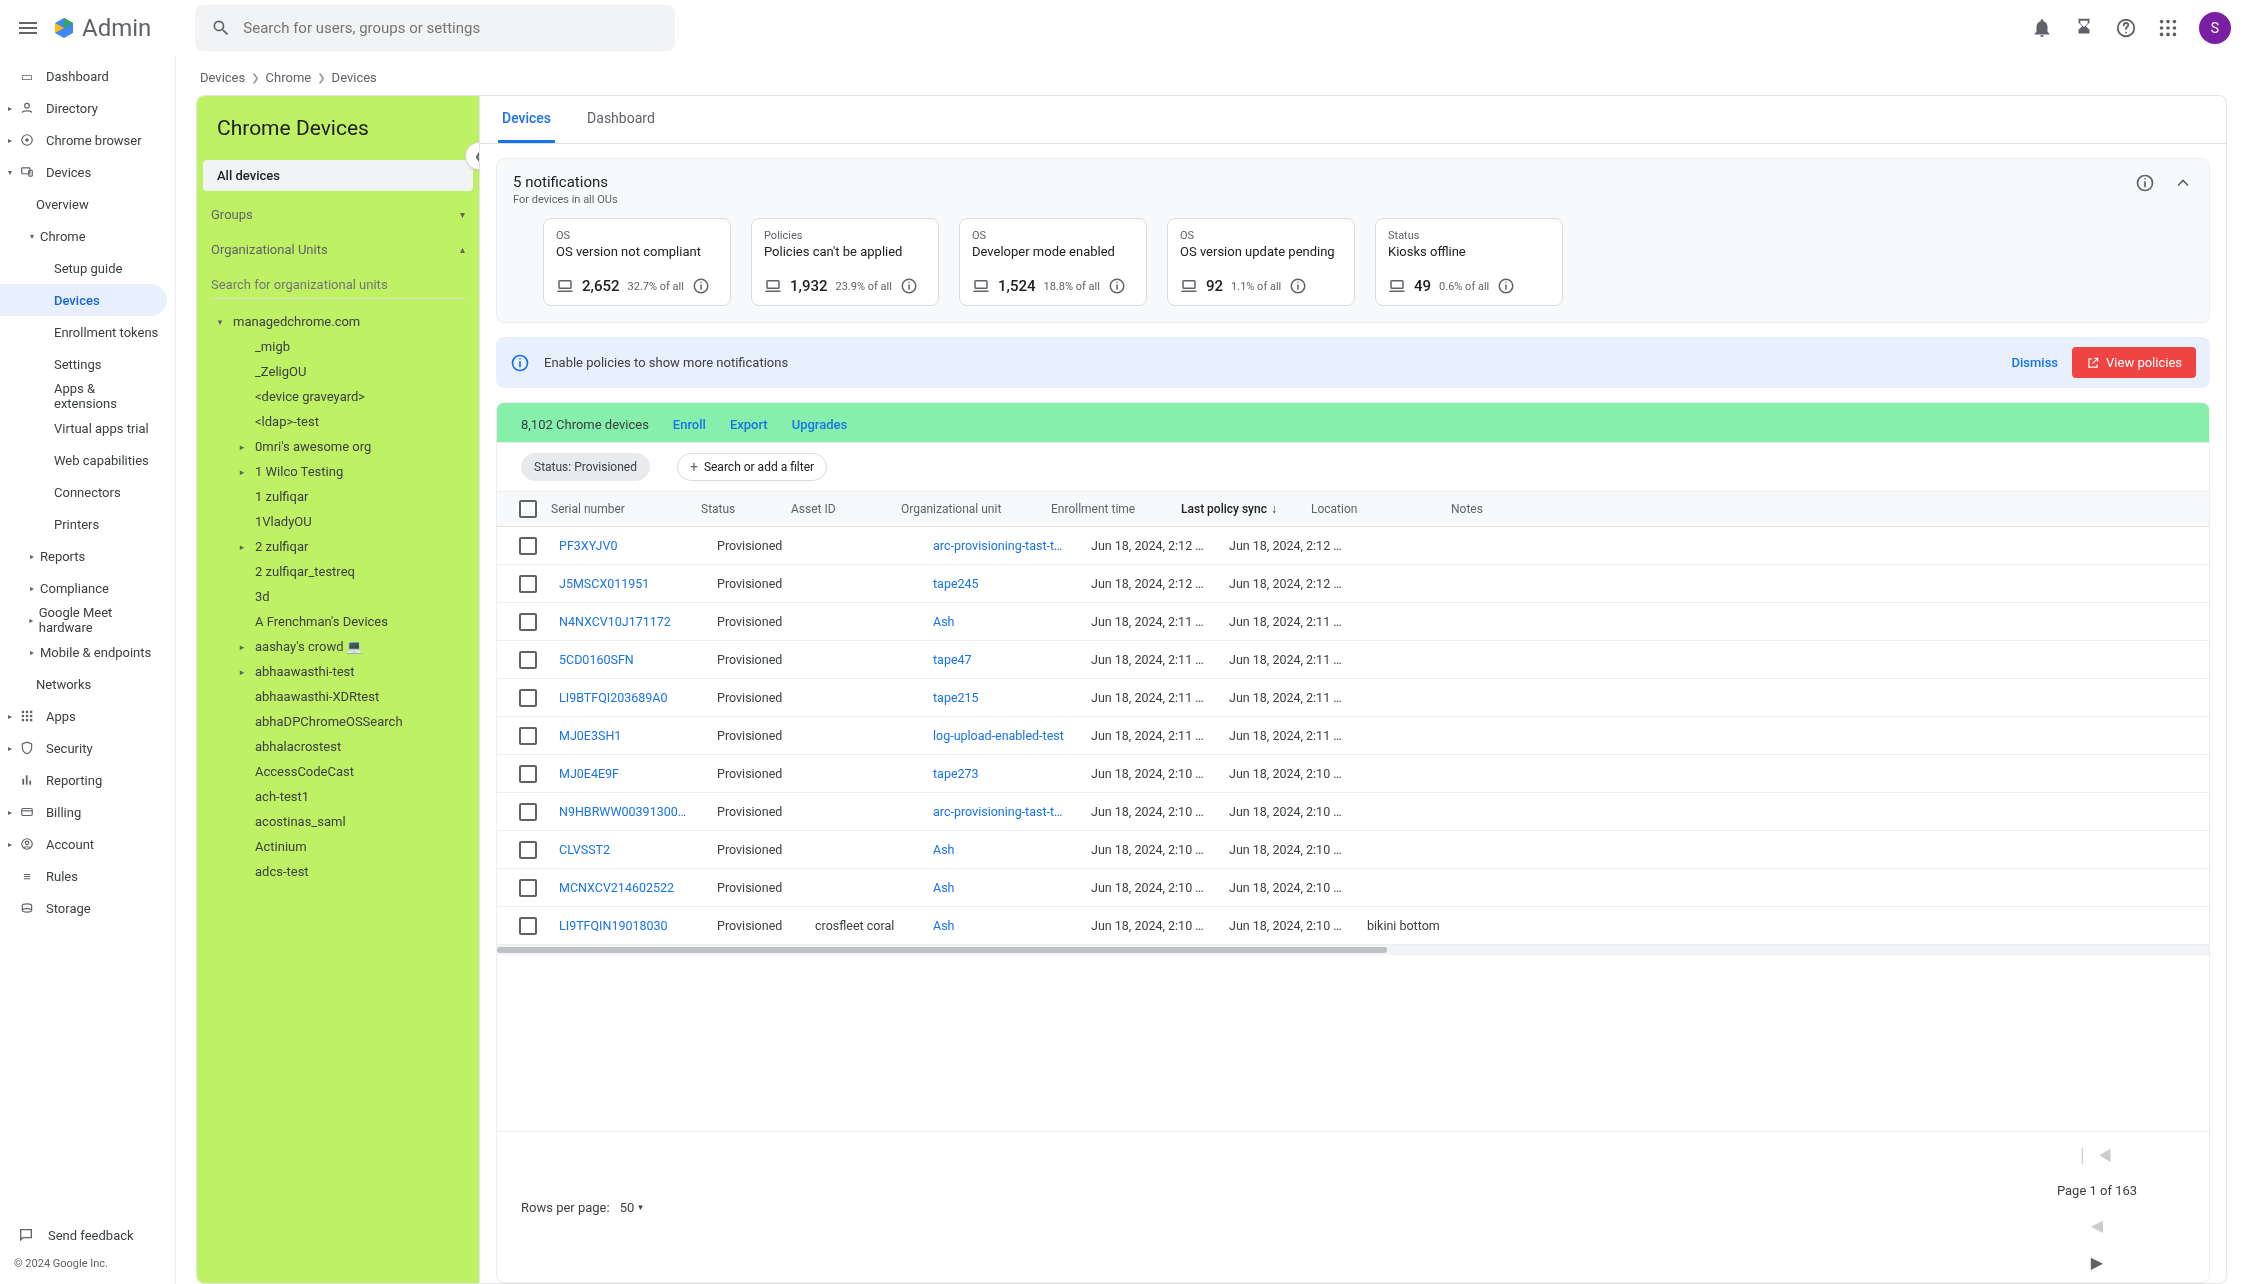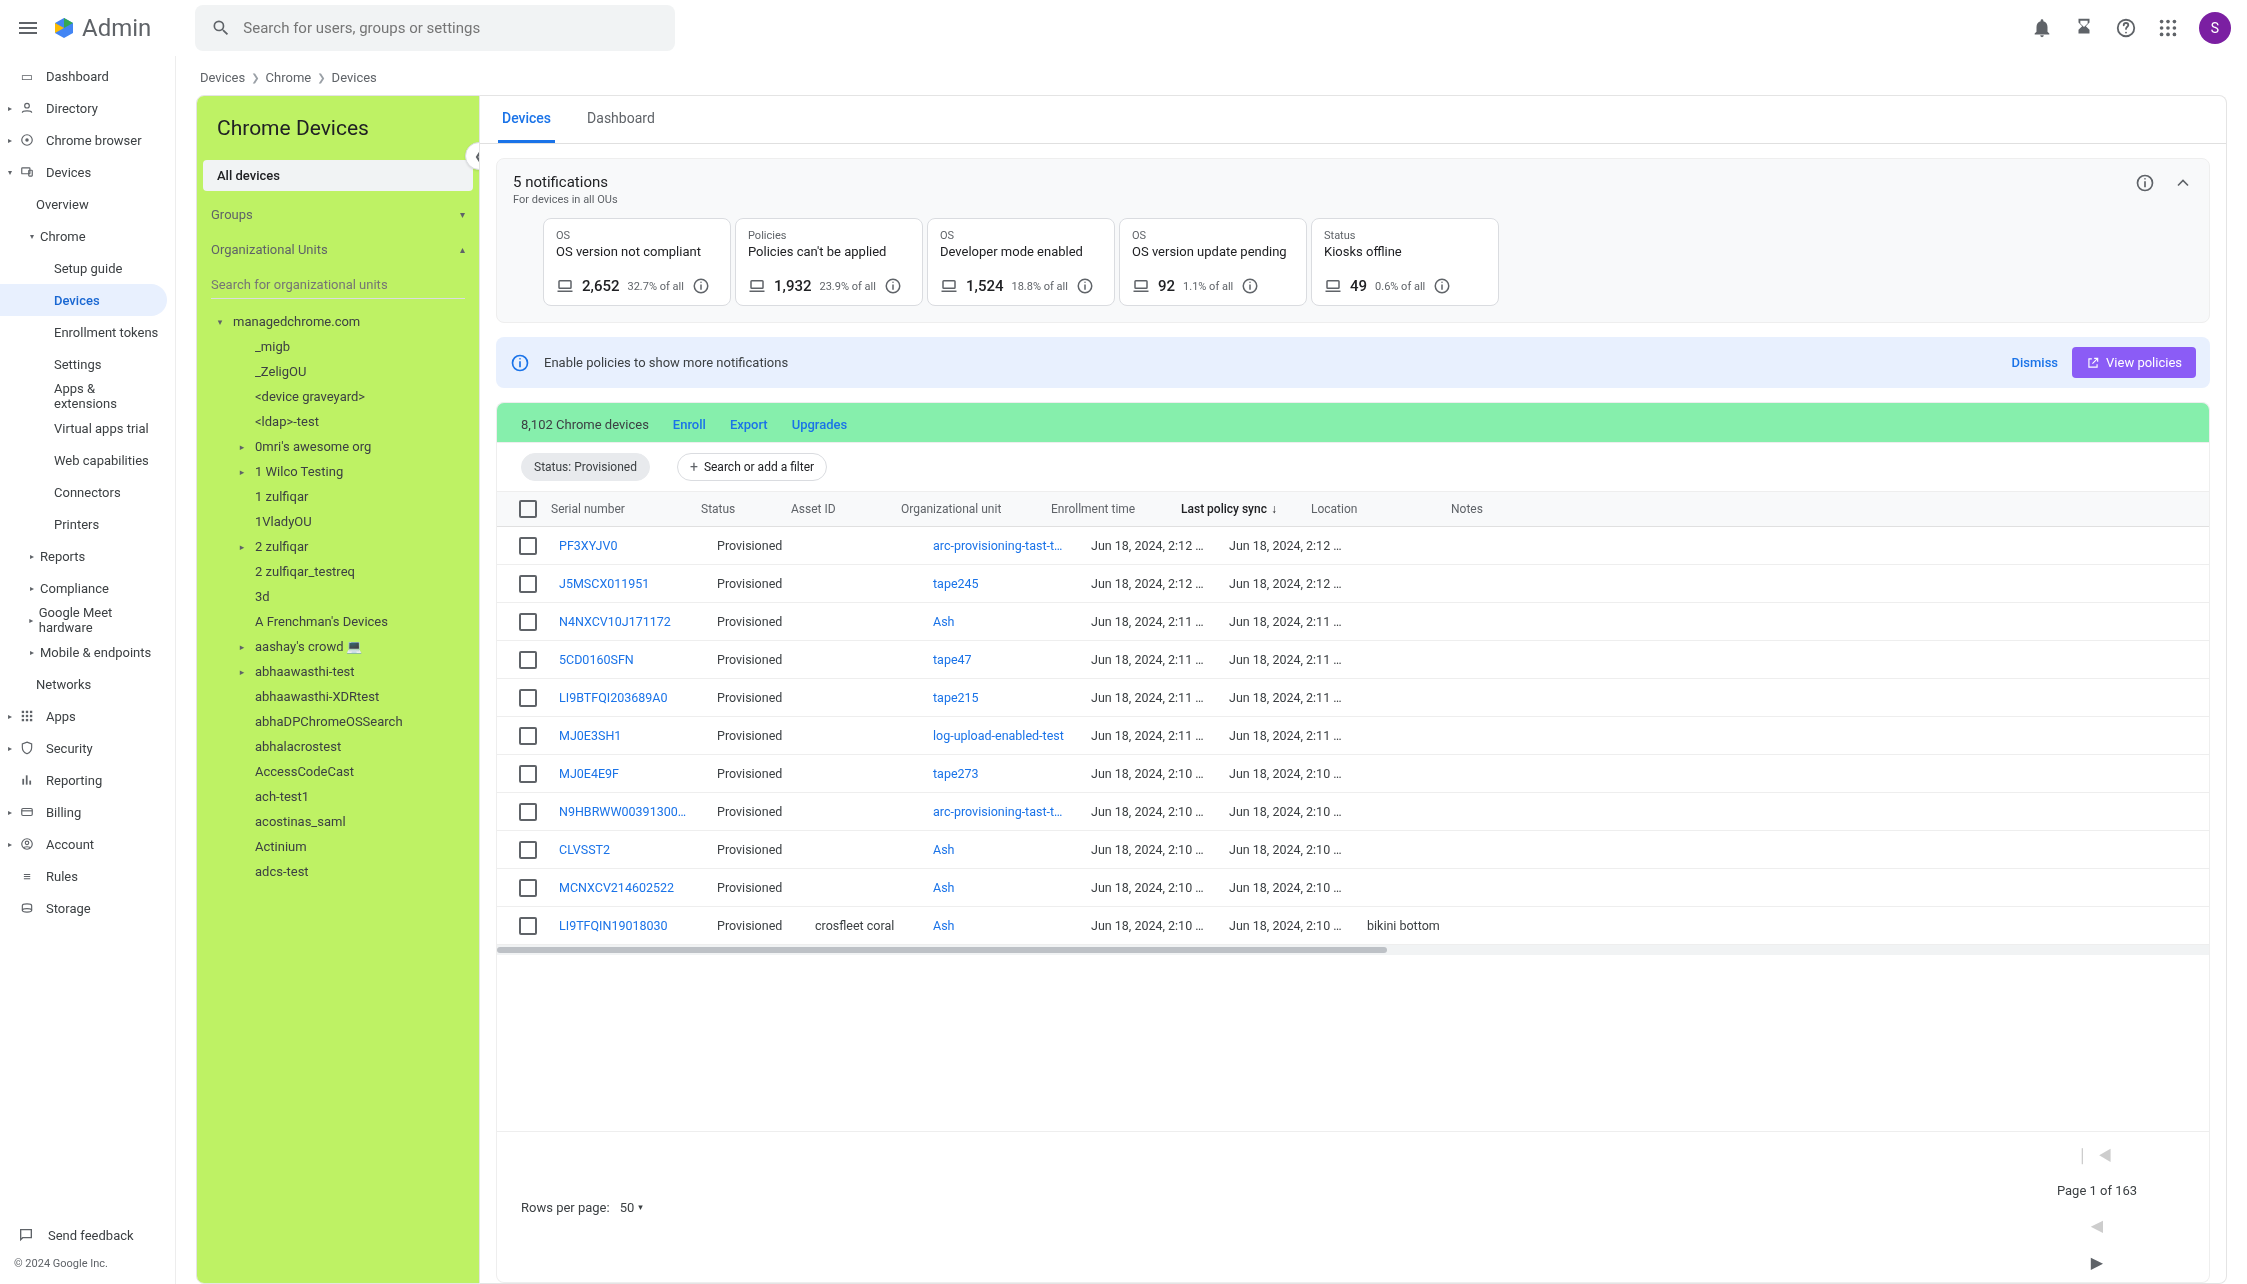--- a/index.html
+++ b/index.html
@@ -72,36 +72,36 @@
 .tabs { display:flex; padding: 0 18px; gap: 28px; border-bottom:1px solid #e0e0e0; }
 .tab { padding: 14px 4px; font-size:14px; color:#5f6368; cursor:pointer; border-bottom:3px solid transparent; }
 .tab.active { color:#1a73e8; border-bottom-color:#1a73e8; font-weight:500; }
 
 .notif-card { margin: 14px 16px 0; background:#f8f9fa; border:1px solid #eee; border-radius:8px; padding: 14px 16px 16px; position:relative; }
 .notif-hdr { display:flex; justify-content:space-between; align-items:flex-start; }
 .notif-title { font-size:15px; color:#202124; }
 .notif-sub { font-size:11px; color:#5f6368; margin-top:2px; }
 .notif-actions { display:flex; gap:18px; }
 .notif-actions .ico { width:20px; height:20px; cursor:pointer; color:#5f6368; }
-.notif-cards { display:flex; gap:4px; margin-top:12px; flex-wrap:wrap;padding-left:30px; }
+.notif-cards { display:flex; gap:20px; margin-top:12px; flex-wrap:wrap;padding-left:30px; }
 .nc {
   background:#fff; border:1px solid #dadce0; border-radius:8px; padding:10px 12px; width:188px; position:relative;
 }
 .nc .cat { font-size:11px; color:#5f6368; }
 .nc .ttl { font-size:13px; color:#202124; margin-top:2px; }
 .nc .row { display:flex; align-items:center; gap:8px; margin-top:18px; }
 .nc .val { font-size:15px; font-weight:500; }
 .nc .pct { font-size:11px; color:#5f6368; }
 .nc .info { margin-left:auto; width:18px; height:18px; color:#5f6368; }
 .laptop { width:18px; height:18px; color:#5f6368; }
 
 .policy-bar { display:flex; align-items:center; margin: 14px 16px 0; background:#e8f0fe; border-radius:8px; padding:10px 14px; gap:14px; }
 .policy-bar .msg { flex:1; color:#3c4043; font-size:13px; }
 .policy-bar .dismiss { color:#1a73e8; font-size:13px; cursor:pointer; font-weight:500; }
-.policy-bar .btn { background:#8b5cf6; color:#fff; border:none; border-radius:4px; padding:8px 14px; font-size:13px; display:flex; align-items:center; gap:6px; cursor:pointer; }
+.policy-bar .btn { background:#ef4444; color:#fff; border:none; border-radius:4px; padding:8px 14px; font-size:13px; display:flex; align-items:center; gap:6px; cursor:pointer; }
 
 .table-head { display:flex; align-items:center; padding: 14px 24px 10px; gap:24px; background:#86efac; margin:14px 16px 0; border-radius:8px 8px 0 0; border:1px solid #eee; border-bottom:none; }
 .table-head .count { color:#3c4043; font-size:13px; }
 .table-head .act { color:#1a73e8; font-size:13px; cursor:pointer; font-weight:500; }
 
 .chip-row { display:flex; gap:27px; padding:10px 24px; border:1px solid #eee; border-top:1px solid #eee; margin:0 16px; background:#fff; }
 .chip { border-radius:16px; padding:6px 12px; font-size:12px; border:1px solid #dadce0; display:flex; align-items:center; gap:6px; cursor:pointer; }
 .chip.filled { background:#e8eaed; border-color:#e8eaed; color:#3c4043; }
 .chip .plus { font-size:14px; line-height:14px; color:#5f6368; }
 

